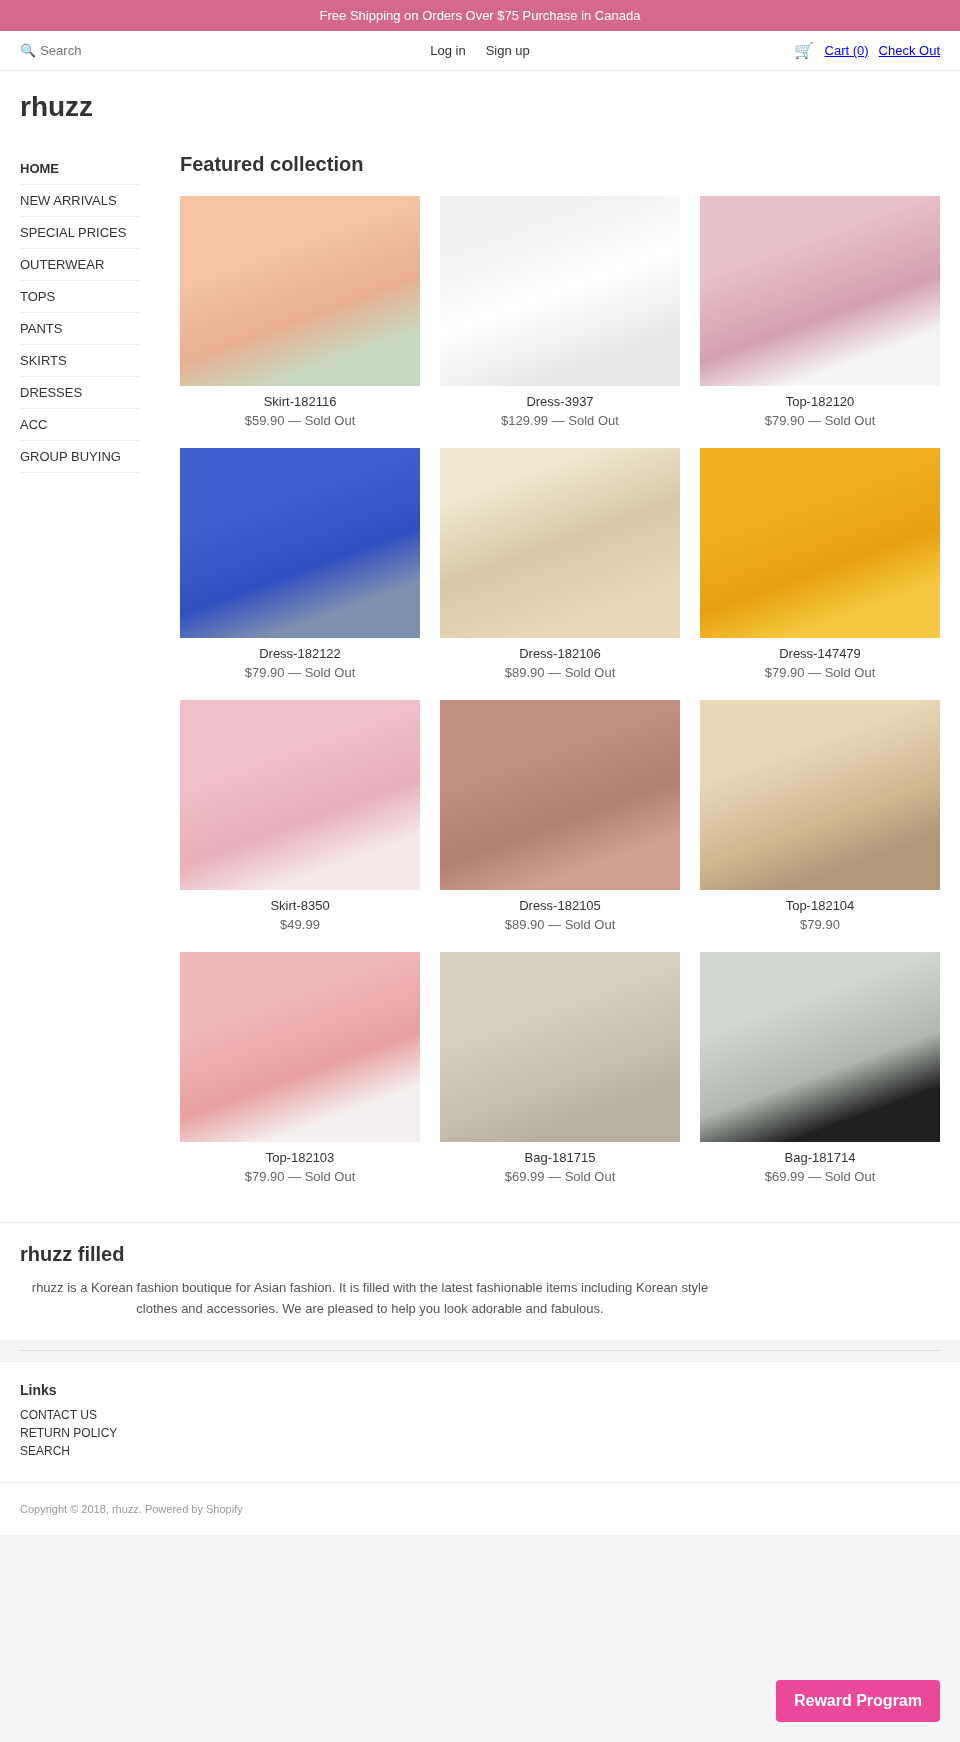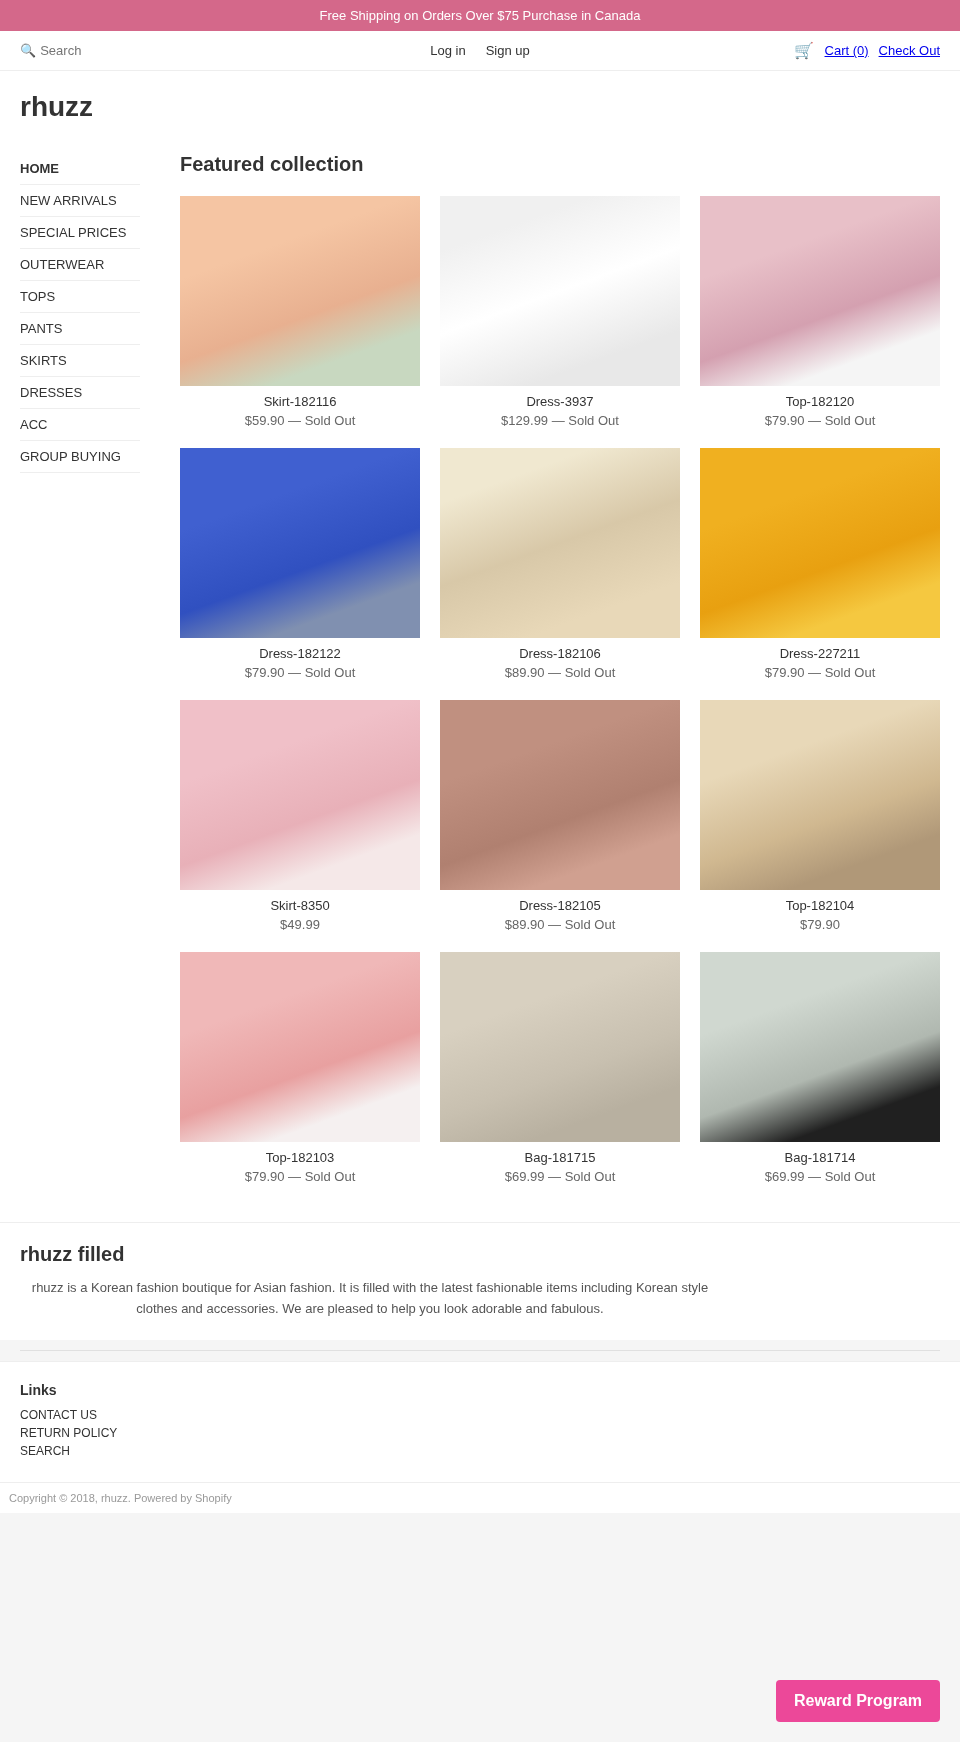--- a/index.html
+++ b/index.html
@@ -181,21 +181,21 @@
     .footer-links a {
       display: block;
       font-size: 12px;
       color: #333;
       text-decoration: none;
       margin-bottom: 4px;
     }
 
     
     .footer-copyright {
-      padding: 9px;
+      padding: 20px;
       background: white;
       font-size: 11px;
       color: #999;
       border-top: 1px solid #eee;
       position: relative;
     }
 
     
     .reward-btn {
       position: fixed;
@@ -284,21 +284,21 @@
           <div class="product-name">Dress-182122</div>
           <div class="product-price">$79.90 — Sold Out</div>
         </div>
         <div class="product-card">
           <div class="product-image img-dress-182106"></div>
           <div class="product-name">Dress-182106</div>
           <div class="product-price">$89.90 — Sold Out</div>
         </div>
         <div class="product-card">
           <div class="product-image img-dress-181807"></div>
-          <div class="product-name">Dress-227211</div>
+          <div class="product-name">Dress-147479</div>
           <div class="product-price">$79.90 — Sold Out</div>
         </div>
         <div class="product-card">
           <div class="product-image img-skirt-8350"></div>
           <div class="product-name">Skirt-8350</div>
           <div class="product-price">$49.99</div>
         </div>
         <div class="product-card">
           <div class="product-image img-dress-182105"></div>
           <div class="product-name">Dress-182105</div>

